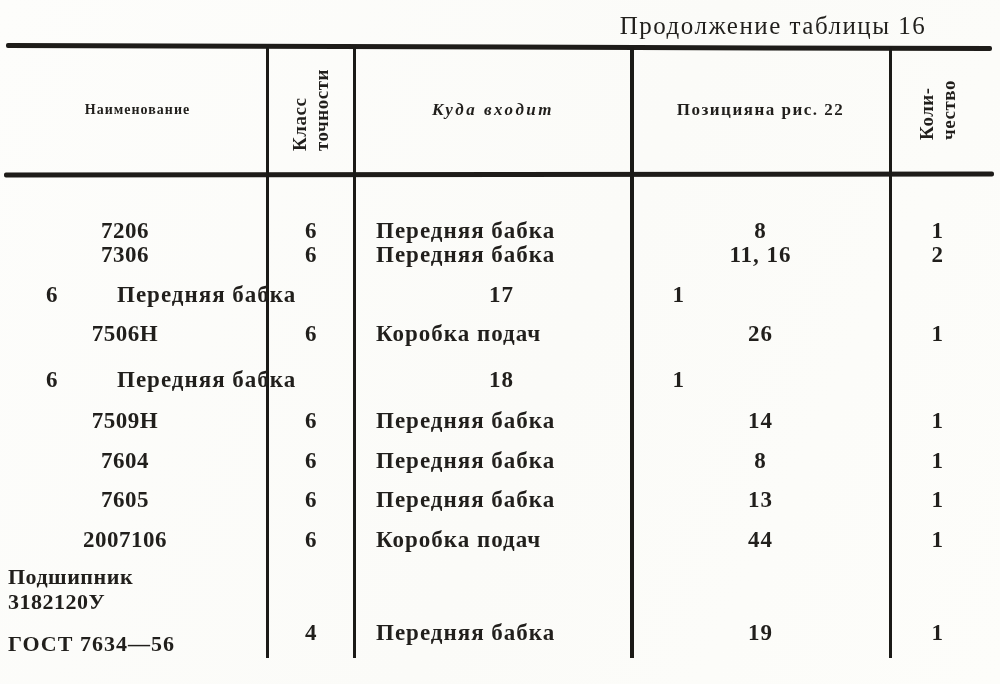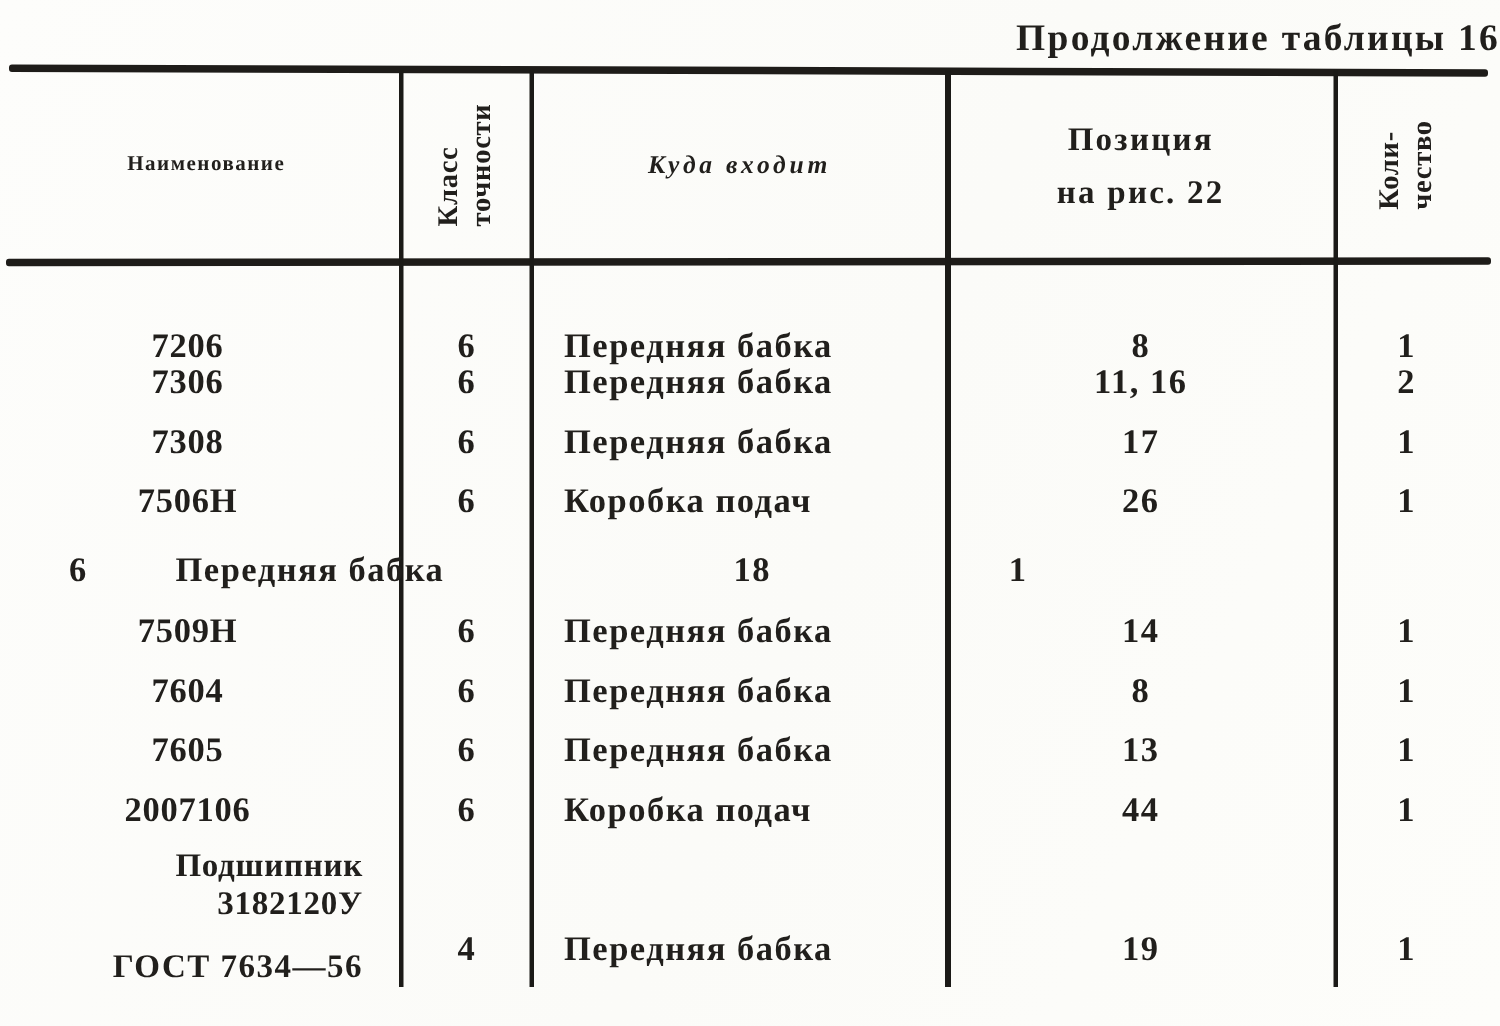--- a/index.html
+++ b/index.html
@@ -7,23 +7,23 @@
     position:relative;
     width:1000px; height:684px;
     background: linear-gradient(115deg, #fdfdfb 0%, #fbfbf8 55%, #fdfdfa 100%);
     font-family:"Liberation Serif","DejaVu Serif",serif;
     color:#211f1c;
     overflow:hidden;
   }
 
   
   .title {
-    position:absolute; top:12px; right:0; width:420px;
-    text-align:right;
-    font-size:25px; font-weight:bold; letter-spacing:1.5px;
+    position:absolute; top:12px; right:17px; width:420px;
+    text-align:center;
+    font-size:25px; font-weight:normal; letter-spacing:1.5px;
     white-space:nowrap;
   }
 
   
   .rule { position:absolute; background:#1e1c19; }
   .rule-top    { left:6px;  top:43px;  width:986px; height:5px; transform:rotate(0.18deg); transform-origin:left center; border-radius:2px; }
   .rule-header { left:4px;  top:172px; width:990px; height:5px; transform:rotate(-0.05deg); border-radius:2px; }
   .vline { position:absolute; width:3px; top:47px; height:611px; background:#1b1a17; }
   .v1 { left:266px; }
   .v2 { left:353px; }
@@ -32,21 +32,21 @@
 
   
   .header {
     position:absolute; left:8px; top:48px; width:977px; height:123px;
     display:flex; font-weight:bold;
   }
   .hcell { display:flex; align-items:center; justify-content:center; box-sizing:border-box; }
   .h1 { width:259px; font-size:14px; letter-spacing:1px; }
   .h2 { width:88px; }
   .h3 { width:276px; font-size:17px; letter-spacing:2.5px;font-style:italic; }
-  .h4 { width:259px; flex-direction:column; font-size:22px; letter-spacing:1.5px; line-height:35px; }
+  .h4 { width:259px; font-size:17px; letter-spacing:1.5px; line-height:35px; }
   .h5 { width:95px; }
   .rot {
     transform:rotate(-90deg);
     font-size:19px; line-height:22px; letter-spacing:0.5px;
     text-align:left; white-space:nowrap;
   }
   .rot span { display:block; }
 
   
   .row {
@@ -60,21 +60,21 @@
   .c3 { width:276px; justify-content:flex-start; padding-left:21px; letter-spacing:1px; }
   .c4 { width:259px; letter-spacing:1px; }
   .c5 { width:95px; }
 
   
   .row-last { top:560px; height:98px; }
   .row-last .c2, .row-last .c3, .row-last .c4, .row-last .c5 {
     align-items:flex-end; padding-bottom:12px;
   }
   .row-last .c1 {
-    flex-direction:column; justify-content:flex-start; align-items:flex-end;
+    flex-direction:column; justify-content:flex-start; align-items:flex-start;
     padding-top:4px; font-size:22px; line-height:25px;
   }
   .row-last .c1 .gost { margin-top:17px; letter-spacing:1px; }
 </style>
 </head>
 <body>
 
 <div class="page">
 
   <div class="title">Продолжение таблицы 16</div>
@@ -117,21 +117,20 @@
 
   <div class="row" style="top:235px">
     <div class="c c1">7306</div>
     <div class="c c2">6</div>
     <div class="c c3">Передняя бабка</div>
     <div class="c c4">11, 16</div>
     <div class="c c5">2</div>
   </div>
 
   <div class="row" style="top:275px">
-    <div class="c c1">7308</div>
     <div class="c c2">6</div>
     <div class="c c3">Передняя бабка</div>
     <div class="c c4">17</div>
     <div class="c c5">1</div>
   </div>
 
   <div class="row" style="top:314px">
     <div class="c c1">7506Н</div>
     <div class="c c2">6</div>
     <div class="c c3">Коробка подач</div>

